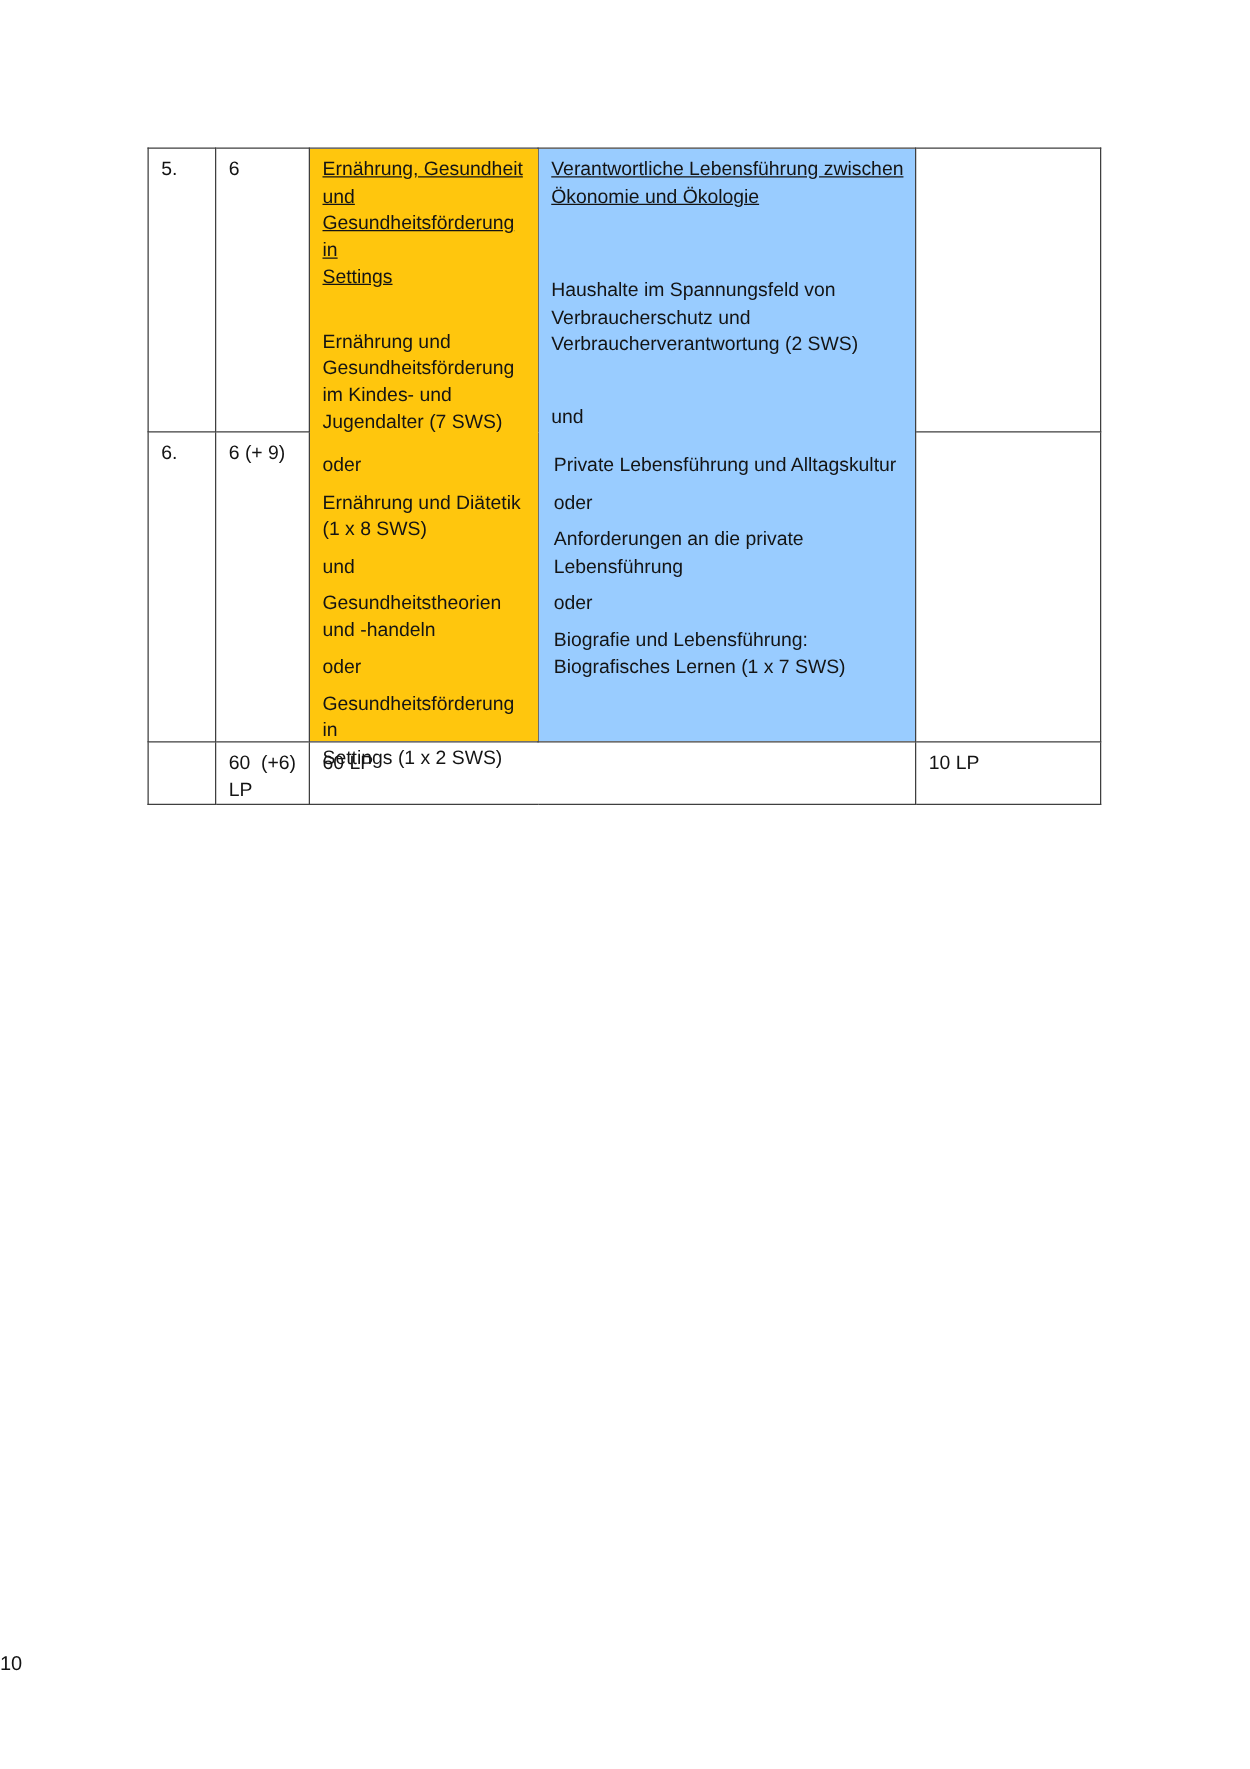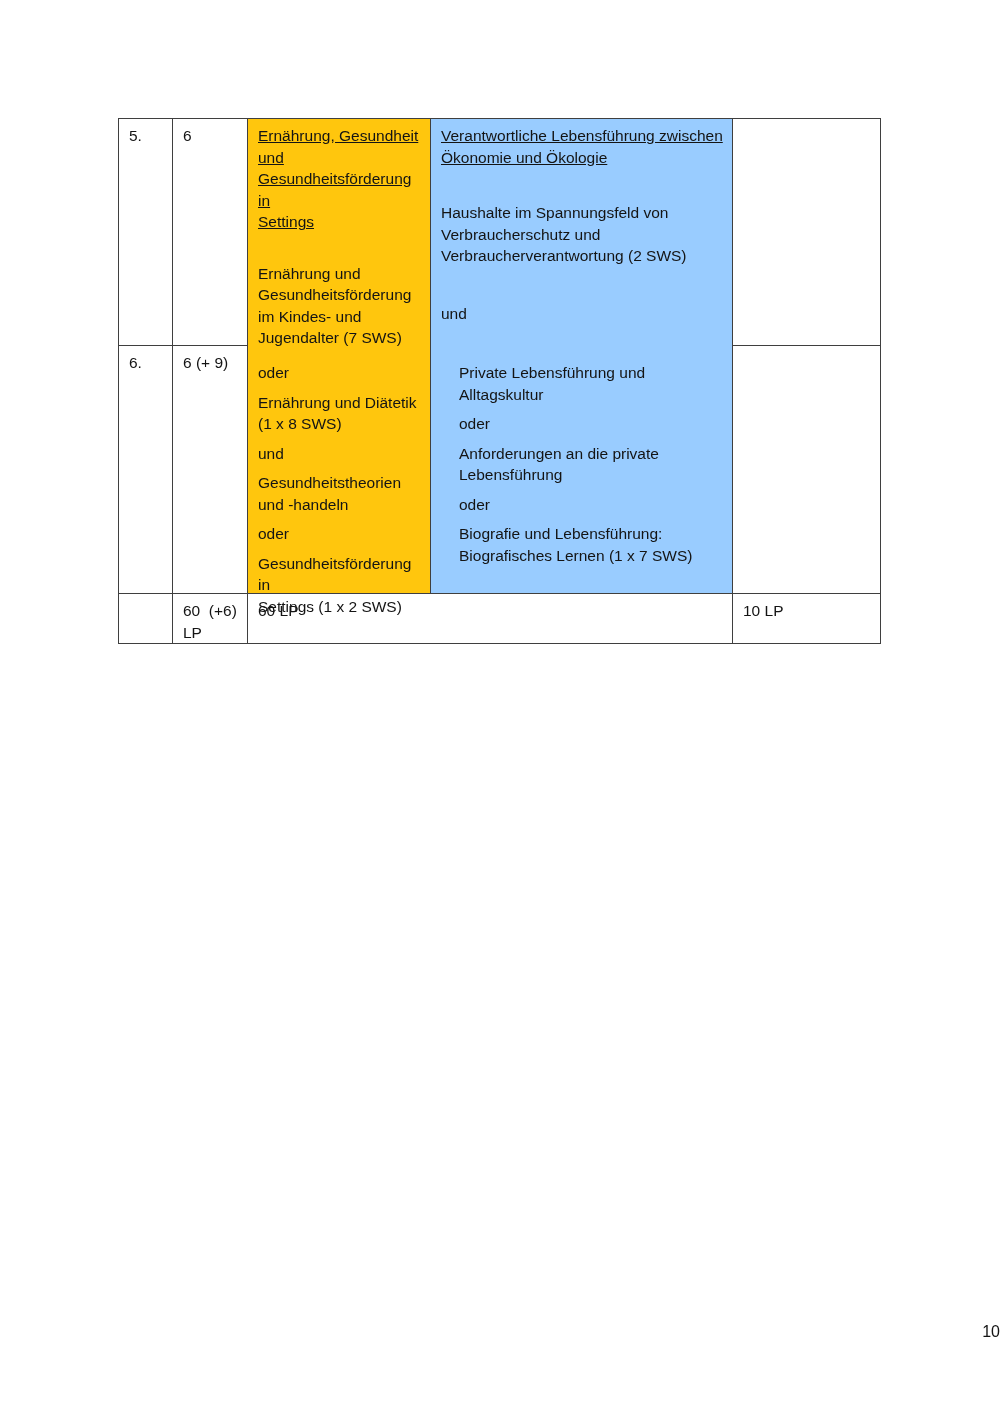--- a/index.html
+++ b/index.html
@@ -37,42 +37,42 @@
   col.c4 { width: 302px; }
   col.c5 { width: 148px; }
   tr.r1 { height: 227px; }
   tr.r2 { height: 248px; }
   tr.r3 { height: 49px; }
   td.module-a { background: var(--yellow, #FFC60D); position: relative; margin-left: 41px; }
   td.module-b { background: var(--blue, #99CCFF); position: relative; padding-left: 12px; }
   .pre { white-space: pre-line; margin: 0; }
   .heading { text-decoration: underline; }
   .course-first-a { margin-top: 30px; }
-  .course-first-b { margin-top: 34px; }
+  .course-first-b { margin-top: 54px; }
   .connector-top-b { margin-top: 36px; }
   .lower-block {
     position: absolute;
     left: 10px;
     right: 4px;
     top: 243px;
   }
-  td.module-b .lower-block { left: 12px; right: 6px; margin-left: 16px; }
+  td.module-b .lower-block { left: 12px; right: 6px; }
   .lower-block p { margin: 0 0 8px 0; white-space: pre-line; }
   td.totals {
     font-weight: normal;
     padding-top: 5px;
     white-space: pre-line;
   }
   td.totals-narrow { padding-right: 1px; }
   .page-number {
     position: absolute;
     left: 0;
     right: 0;
     top: 1321px;
-    text-align: right;
+    text-align: left;
     font-size: 16px;
   }
 </style>
 </head>
 <body>
 
 <div class="page">
 
   <table class="curriculum">
     <colgroup>

